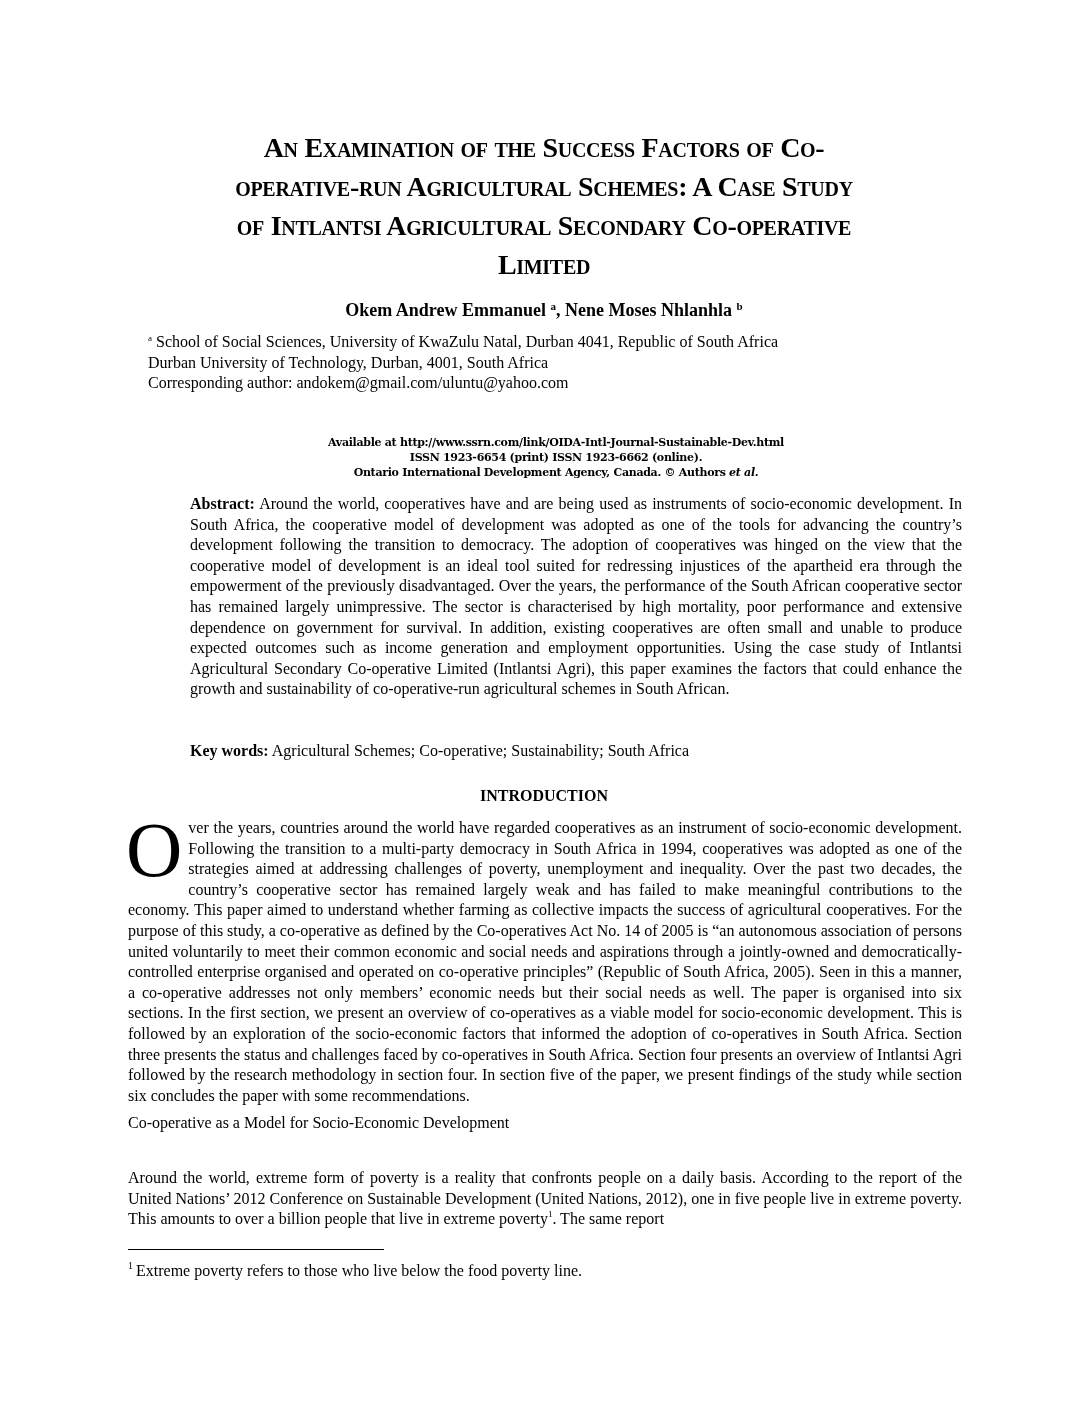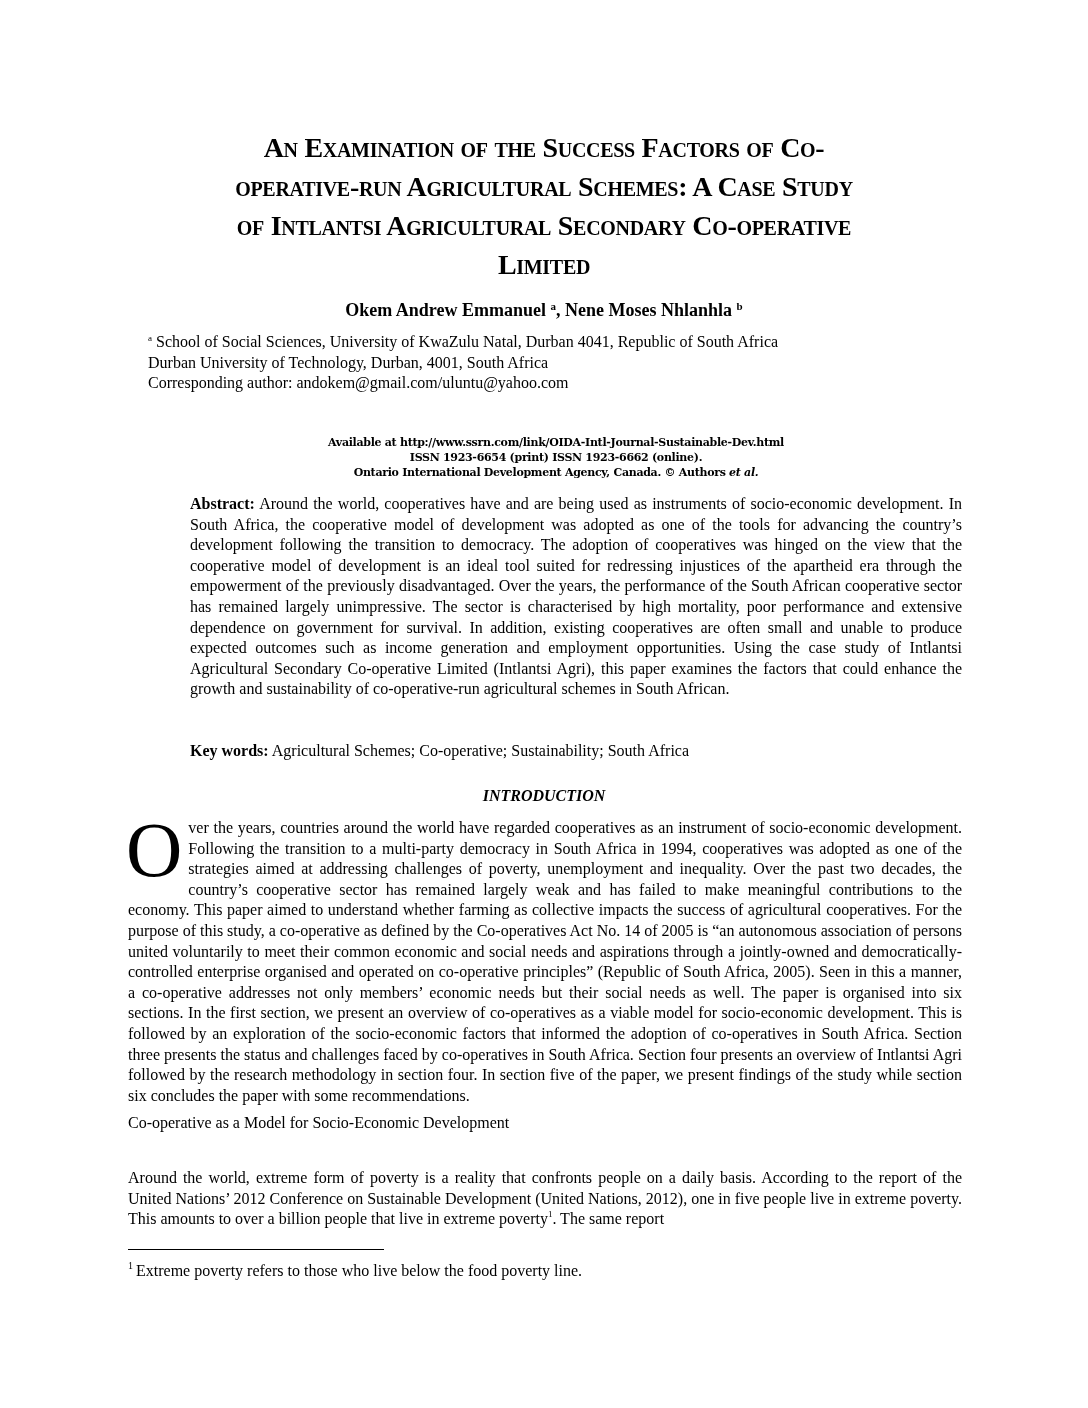--- a/index.html
+++ b/index.html
@@ -42,21 +42,21 @@
   }
   .abstract .lbl { font-weight: bold; }
   .keywords {
     position: absolute; left: 190px; width: 772px; top: 741px;
     font-size: 16px; line-height: 20.6px; margin: 0; white-space: nowrap;
   }
   .keywords .lbl { font-weight: bold; }
 
   .intro-head {
     position: absolute; left: 120px; width: 848px; top: 787px;
-    text-align: center; font-weight: bold; font-size: 16px; margin: 0; font-style: italic;
+    text-align: center; font-weight: bold; font-size: 16px; margin: 0;
   }
 
   .intro {
     position: absolute; left: 128px; width: 834px; top: 818px;
     font-size: 16px; line-height: 20.6px; text-align: justify; margin: 0;
   }
   .dropcap {
     float: left; font-size: 78px; line-height: 60px; height: 62px;
     margin: 2px 6px 0 -2px; padding: 0;
   }

